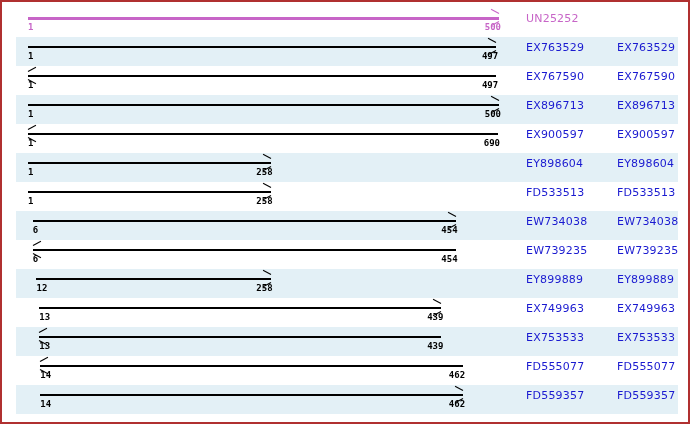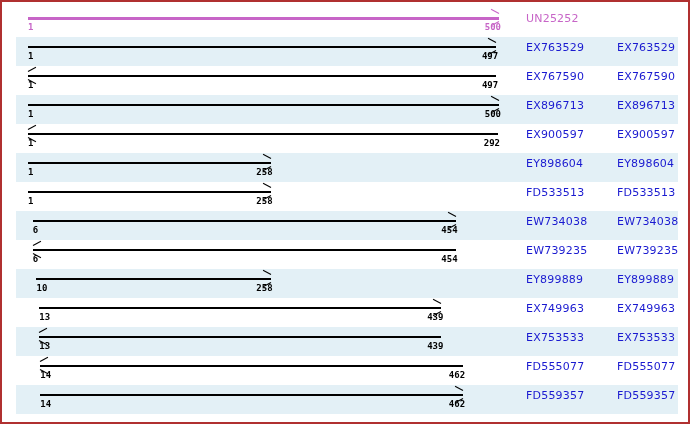--- a/index.html
+++ b/index.html
@@ -133,21 +133,21 @@
         <div class="head right" style="left: 488px;"></div>
         <div class="coord" style="left: 26px;">1</div>
         <div class="coord end" style="left: 499px;">500</div>
         <div class="label query">EX896713</div>
         <div class="label subject">EX896713</div>
       </div>
       <div class="row" style="top: 122px;">
         <div class="align-line" style="left: 26px; width: 470.056px;"></div>
         <div class="head left" style="left: 26px;"></div>
         <div class="coord" style="left: 26px;">1</div>
-        <div class="coord end" style="left: 498.056px;">292</div>
+        <div class="coord end" style="left: 498.056px;">690</div>
         <div class="label query">EX900597</div>
         <div class="label subject">EX900597</div>
       </div>
       <div class="row" style="top: 151px;">
         <div class="align-line" style="left: 26px; width: 242.579px;"></div>
         <div class="head right" style="left: 259.579px;"></div>
         <div class="coord" style="left: 26px;">1</div>
         <div class="coord end" style="left: 270.579px;">258</div>
         <div class="label query">EY898604</div>
         <div class="label subject">EY898604</div>
@@ -172,21 +172,21 @@
         <div class="align-line" style="left: 30.7194px; width: 422.862px;"></div>
         <div class="head left" style="left: 30.7194px;"></div>
         <div class="coord" style="left: 30.7194px;">6</div>
         <div class="coord end" style="left: 455.581px;">454</div>
         <div class="label query">EW739235</div>
         <div class="label subject">EW739235</div>
       </div>
       <div class="row" style="top: 267px;">
         <div class="align-line" style="left: 34.495px; width: 234.084px;"></div>
         <div class="head right" style="left: 259.579px;"></div>
-        <div class="coord" style="left: 34.495px;">10</div>
+        <div class="coord" style="left: 34.495px;">12</div>
         <div class="coord end" style="left: 270.579px;">258</div>
         <div class="label query">EY899889</div>
         <div class="label subject">EY899889</div>
       </div>
       <div class="row" style="top: 296px;">
         <div class="align-line" style="left: 37.3267px; width: 402.096px;"></div>
         <div class="head right" style="left: 430.423px;"></div>
         <div class="coord" style="left: 37.3267px;">13</div>
         <div class="coord end" style="left: 441.423px;">439</div>
         <div class="label query">EX749963</div>

